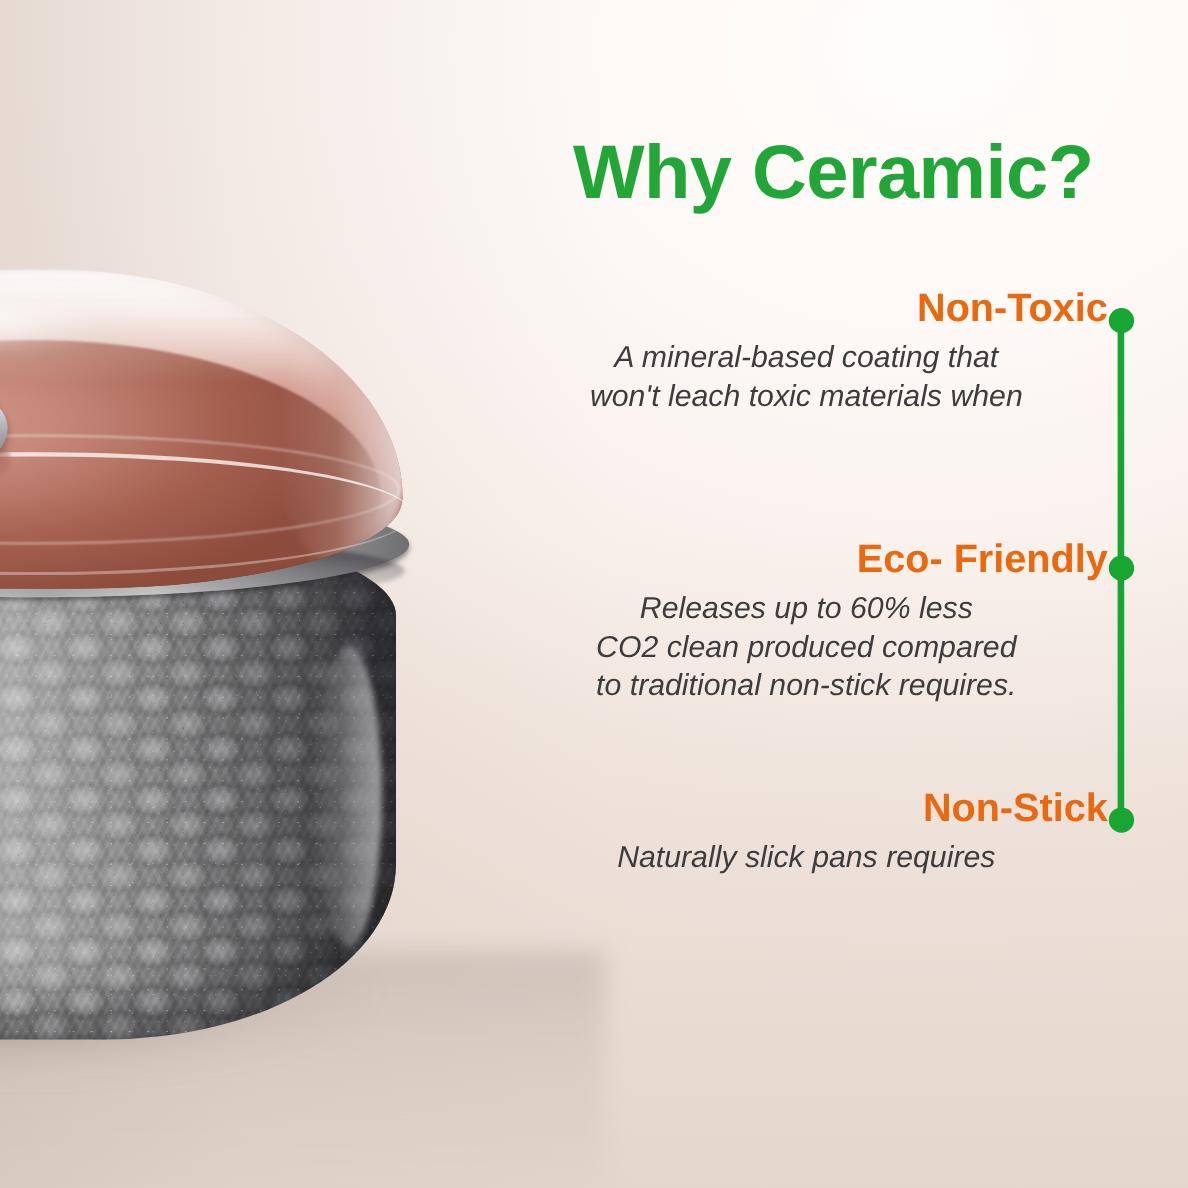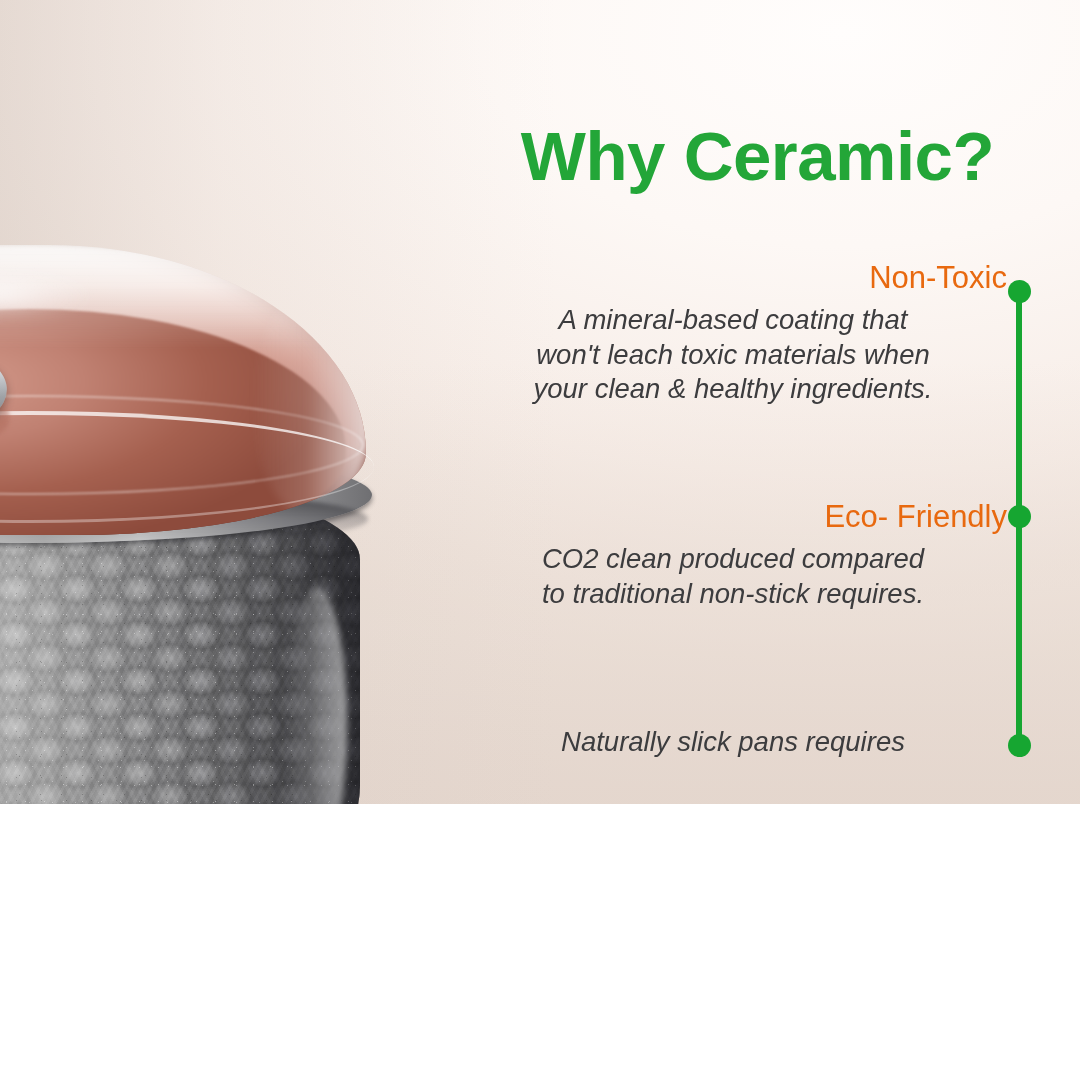--- a/index.html
+++ b/index.html
@@ -3,21 +3,21 @@
 <meta charset="utf-8">
 <style>
   html, body {
     margin: 0;
     padding: 0;
     background: #ffffff;
   }
   #stage {
     position: relative;
     width: 1080px;
-    height: 804px;
+    height: 1080px;
     overflow: hidden;
     font-family: "Liberation Sans", sans-serif;
   }
 
   
   .bg-base {
     position: absolute;
     inset: 0;
     background:
       radial-gradient(120% 95% at 78% 4%, #fffdfc 0%, #fdf8f5 28%, #f6ece6 58%, #ecdfd6 82%, #e6d9d0 100%);
@@ -364,27 +364,27 @@
     height: 23px;
     border-radius: 50%;
     background: #16a631;
   }
   .dot-1 { top: 280px; }
   .dot-2 { top: 505px; }
   .dot-3 { top: 734px; }
 
   .feature { position: absolute; width: 545px; left: 0; }
   .feature-1 { top: 262px; }
-  .feature-2 { top: 501px; }
+  .feature-2 { top: 490px; }
   .feature-3 { top: 716px; }
 
   .feature-head {
     text-align: right;
-    font-size: 31px;
-    font-weight: 400;
+    font-size: 36px;
+    font-weight: 700;
     color: #e8690f;
     line-height: 1.02;
     white-space: nowrap;
     padding-right: 8px;
   }
   .feature-body {
     margin-top: 9px;
     text-align: center;
     font-size: 27.5px;
     font-style: italic;
@@ -446,32 +446,33 @@
     <div class="timeline"></div>
     <div class="dot dot-1"></div>
     <div class="dot dot-2"></div>
     <div class="dot dot-3"></div>
 
     <div class="feature feature-1">
       <div class="feature-head">Non-Toxic</div>
       <div class="feature-body">
         <span>A mineral-based coating that</span>
         <span>won't leach toxic materials when</span>
-        <span>your clean &amp; healthy ingredients.</span>
       </div>
     </div>
 
     <div class="feature feature-2">
       <div class="feature-head">Eco- Friendly</div>
       <div class="feature-body">
+        <span>Releases up to 60% less</span>
         <span>CO2 clean produced compared</span>
         <span>to traditional non-stick requires.</span>
       </div>
     </div>
 
     <div class="feature feature-3">
+      <div class="feature-head">Non-Stick</div>
       <div class="feature-body">
         <span>Naturally slick pans requires</span>
       </div>
     </div>
 
   </div>
 </div>
 
 </body></html>

